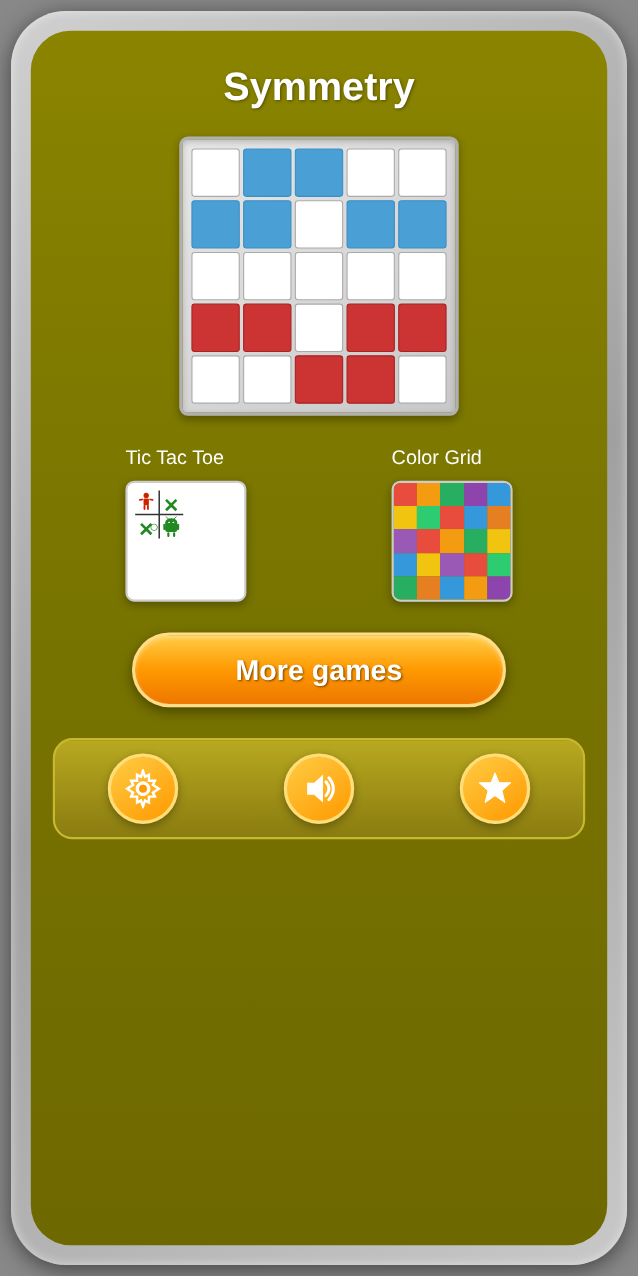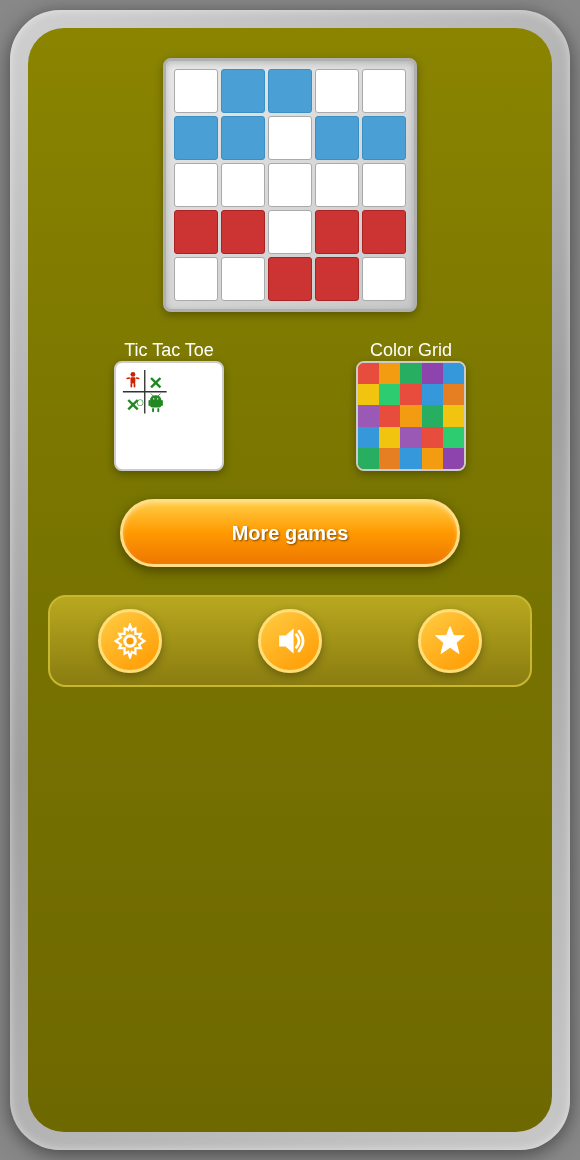--- a/index.html
+++ b/index.html
@@ -76,21 +76,22 @@
       display: flex;
       width: 100%;
       justify-content: space-around;
       align-items: flex-start;
       margin-bottom: 28px;
     }
 
     .game-item {
       display: flex;
       flex-direction: column;
-      align-items: center;
+      align-items: flex-start;
+      gap: 10px;
     }
 
     .game-label {
       color: white;
       font-size: 18px;
       font-weight: 500;
     }
 
     .game-icon {
       width: 110px;
@@ -146,21 +147,21 @@
     }
 
     .btn-moregames {
       width: 340px;
       height: 68px;
       border-radius: 34px;
       background: linear-gradient(180deg, #ffcc44 0%, #ff9900 50%, #ee7700 100%);
       border: 3px solid #ffdd88;
       box-shadow: 0 4px 12px rgba(0,0,0,0.4), inset 0 2px 4px rgba(255,255,255,0.3);
       color: white;
-      font-size: 20px;
+      font-size: 26px;
       font-weight: bold;
       cursor: pointer;
       margin-bottom: 28px;
       text-shadow: 1px 1px 2px rgba(0,0,0,0.5);
     }
 
     
     .toolbar {
       width: 100%;
       background: linear-gradient(180deg, #b8a820, #8a7c10);
@@ -189,20 +190,21 @@
       width: 36px;
       height: 36px;
     }
   </style>
 </head>
 <body>
 
 <div class="phone-shell">
   <div class="phone-inner">
 
+    <div class="app-title">Symmetry</div>
 
     <div class="grid-container">
       <div class="grid" id="symmetry-grid">
           <div class="cell"></div>
           <div class="cell blue"></div>
           <div class="cell blue"></div>
           <div class="cell"></div>
           <div class="cell"></div>
           <div class="cell blue"></div>
           <div class="cell blue"></div>

